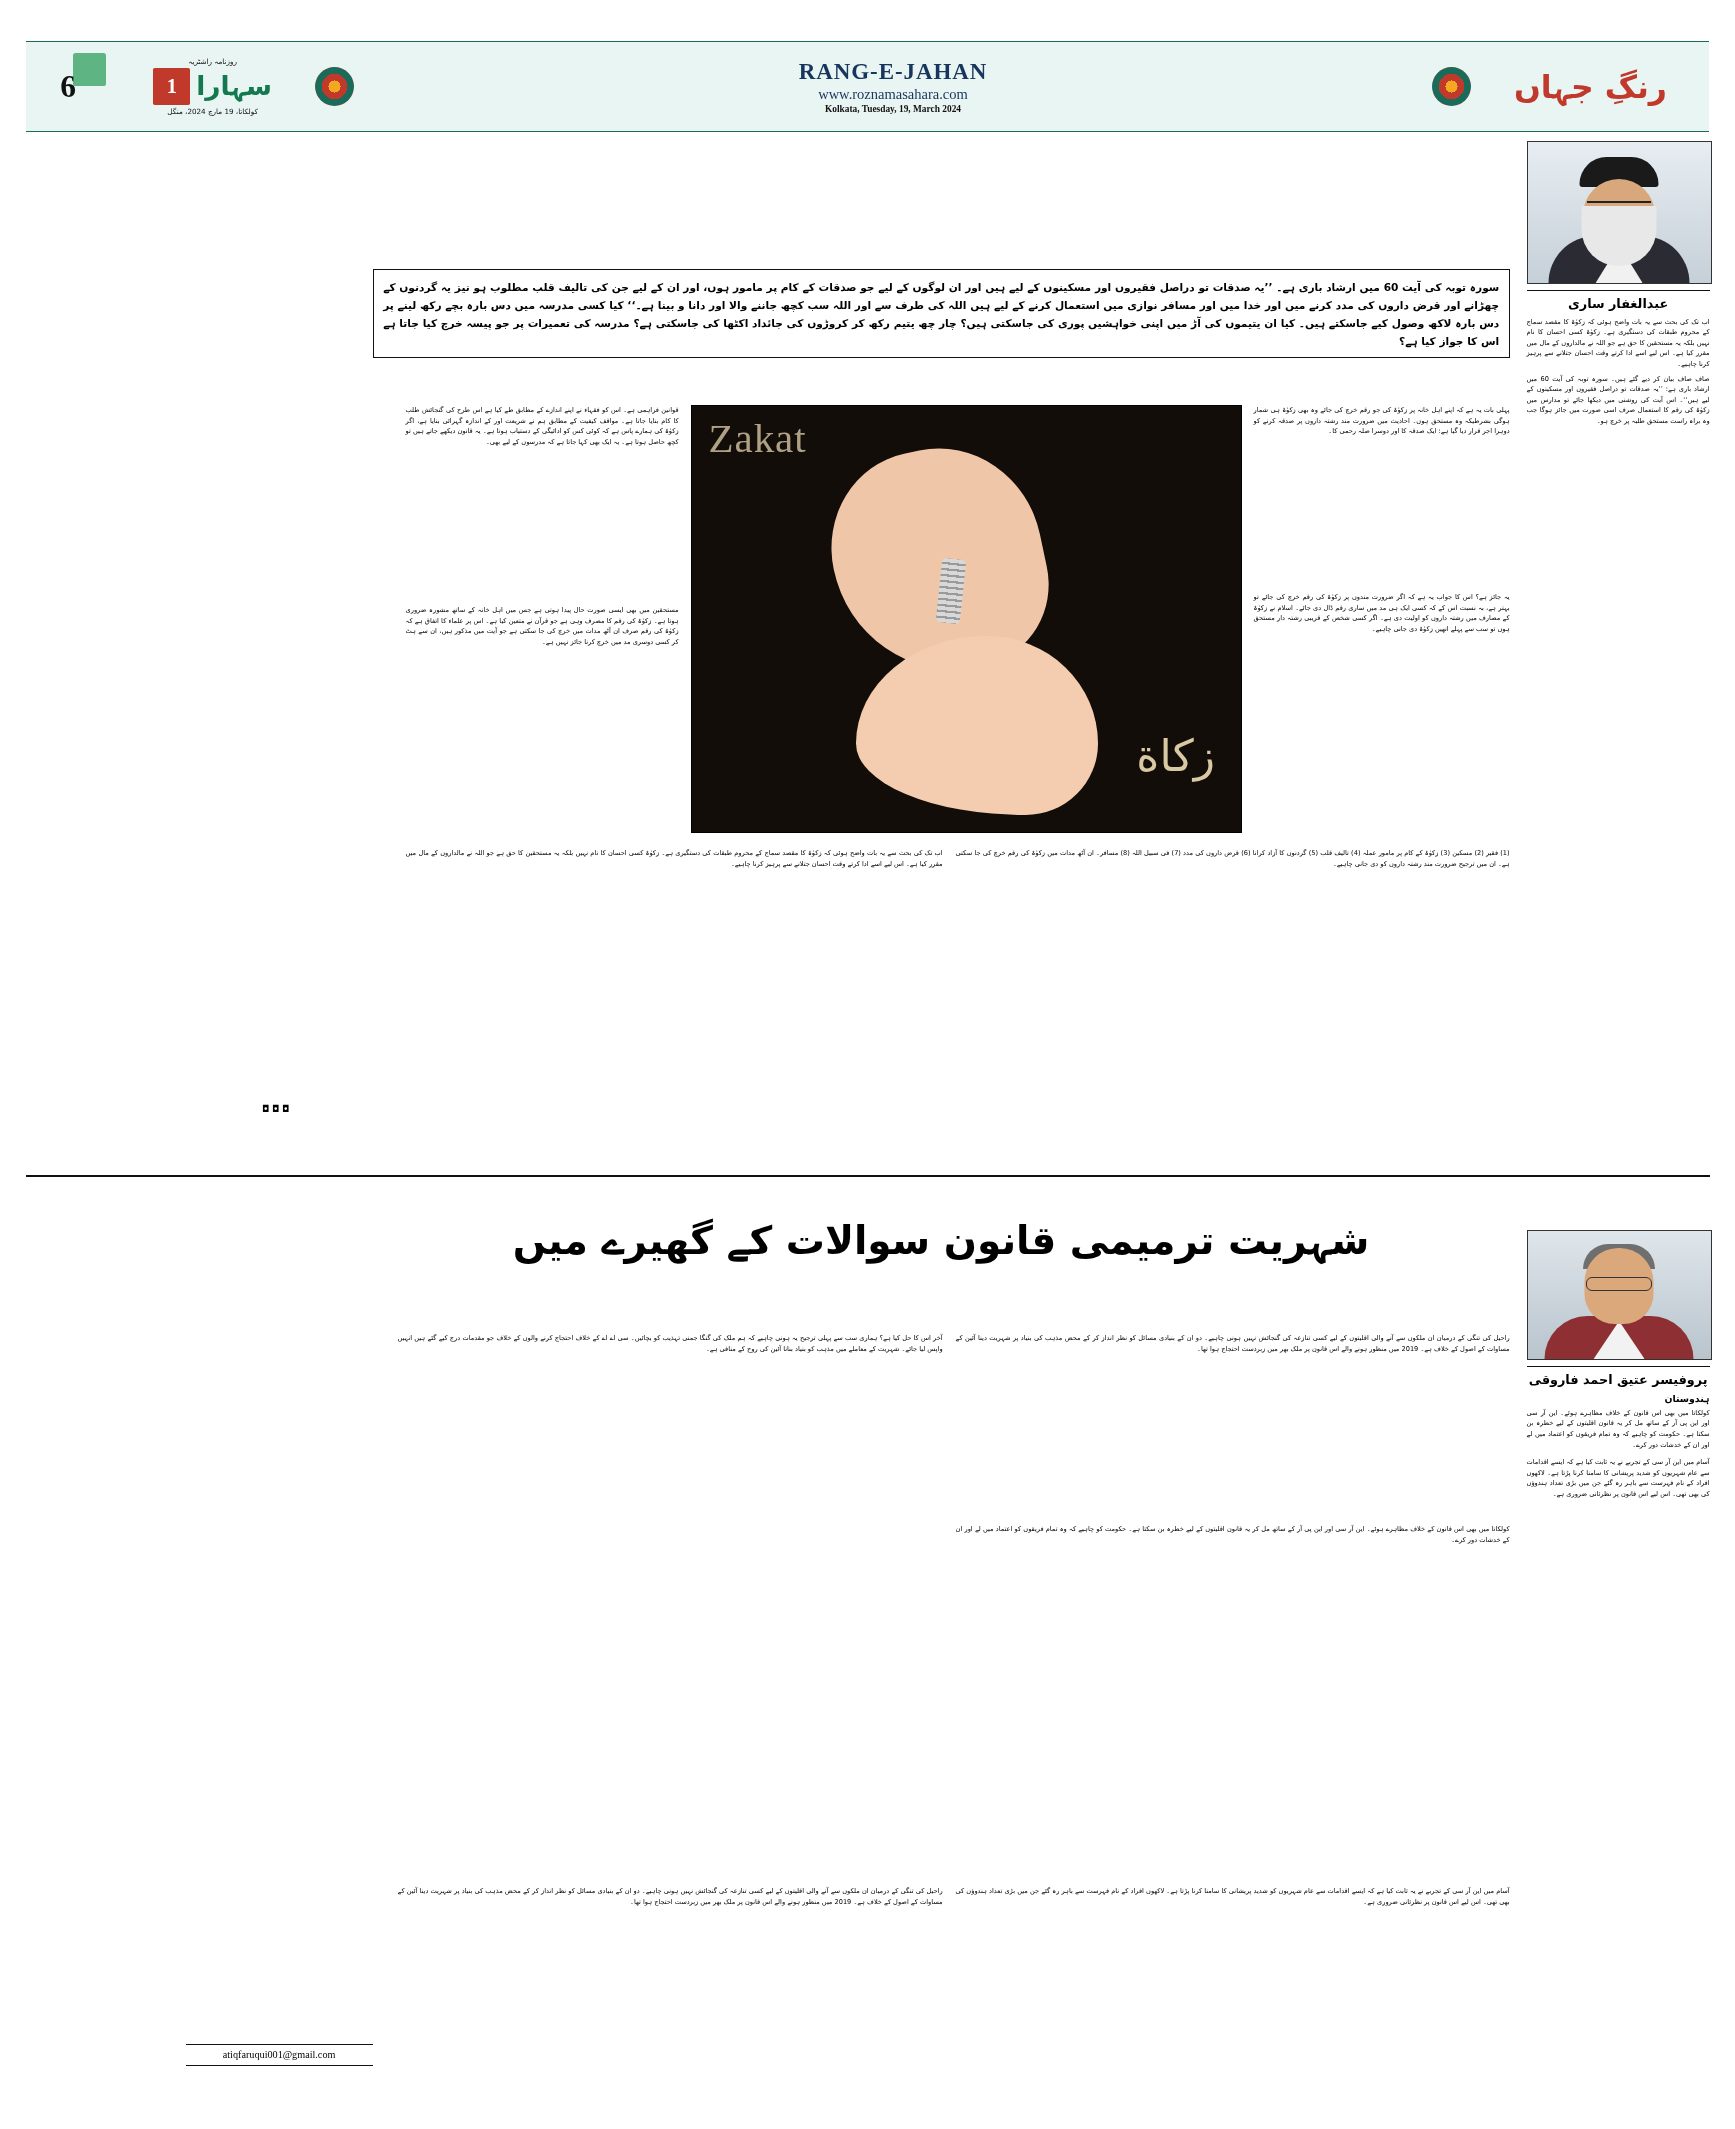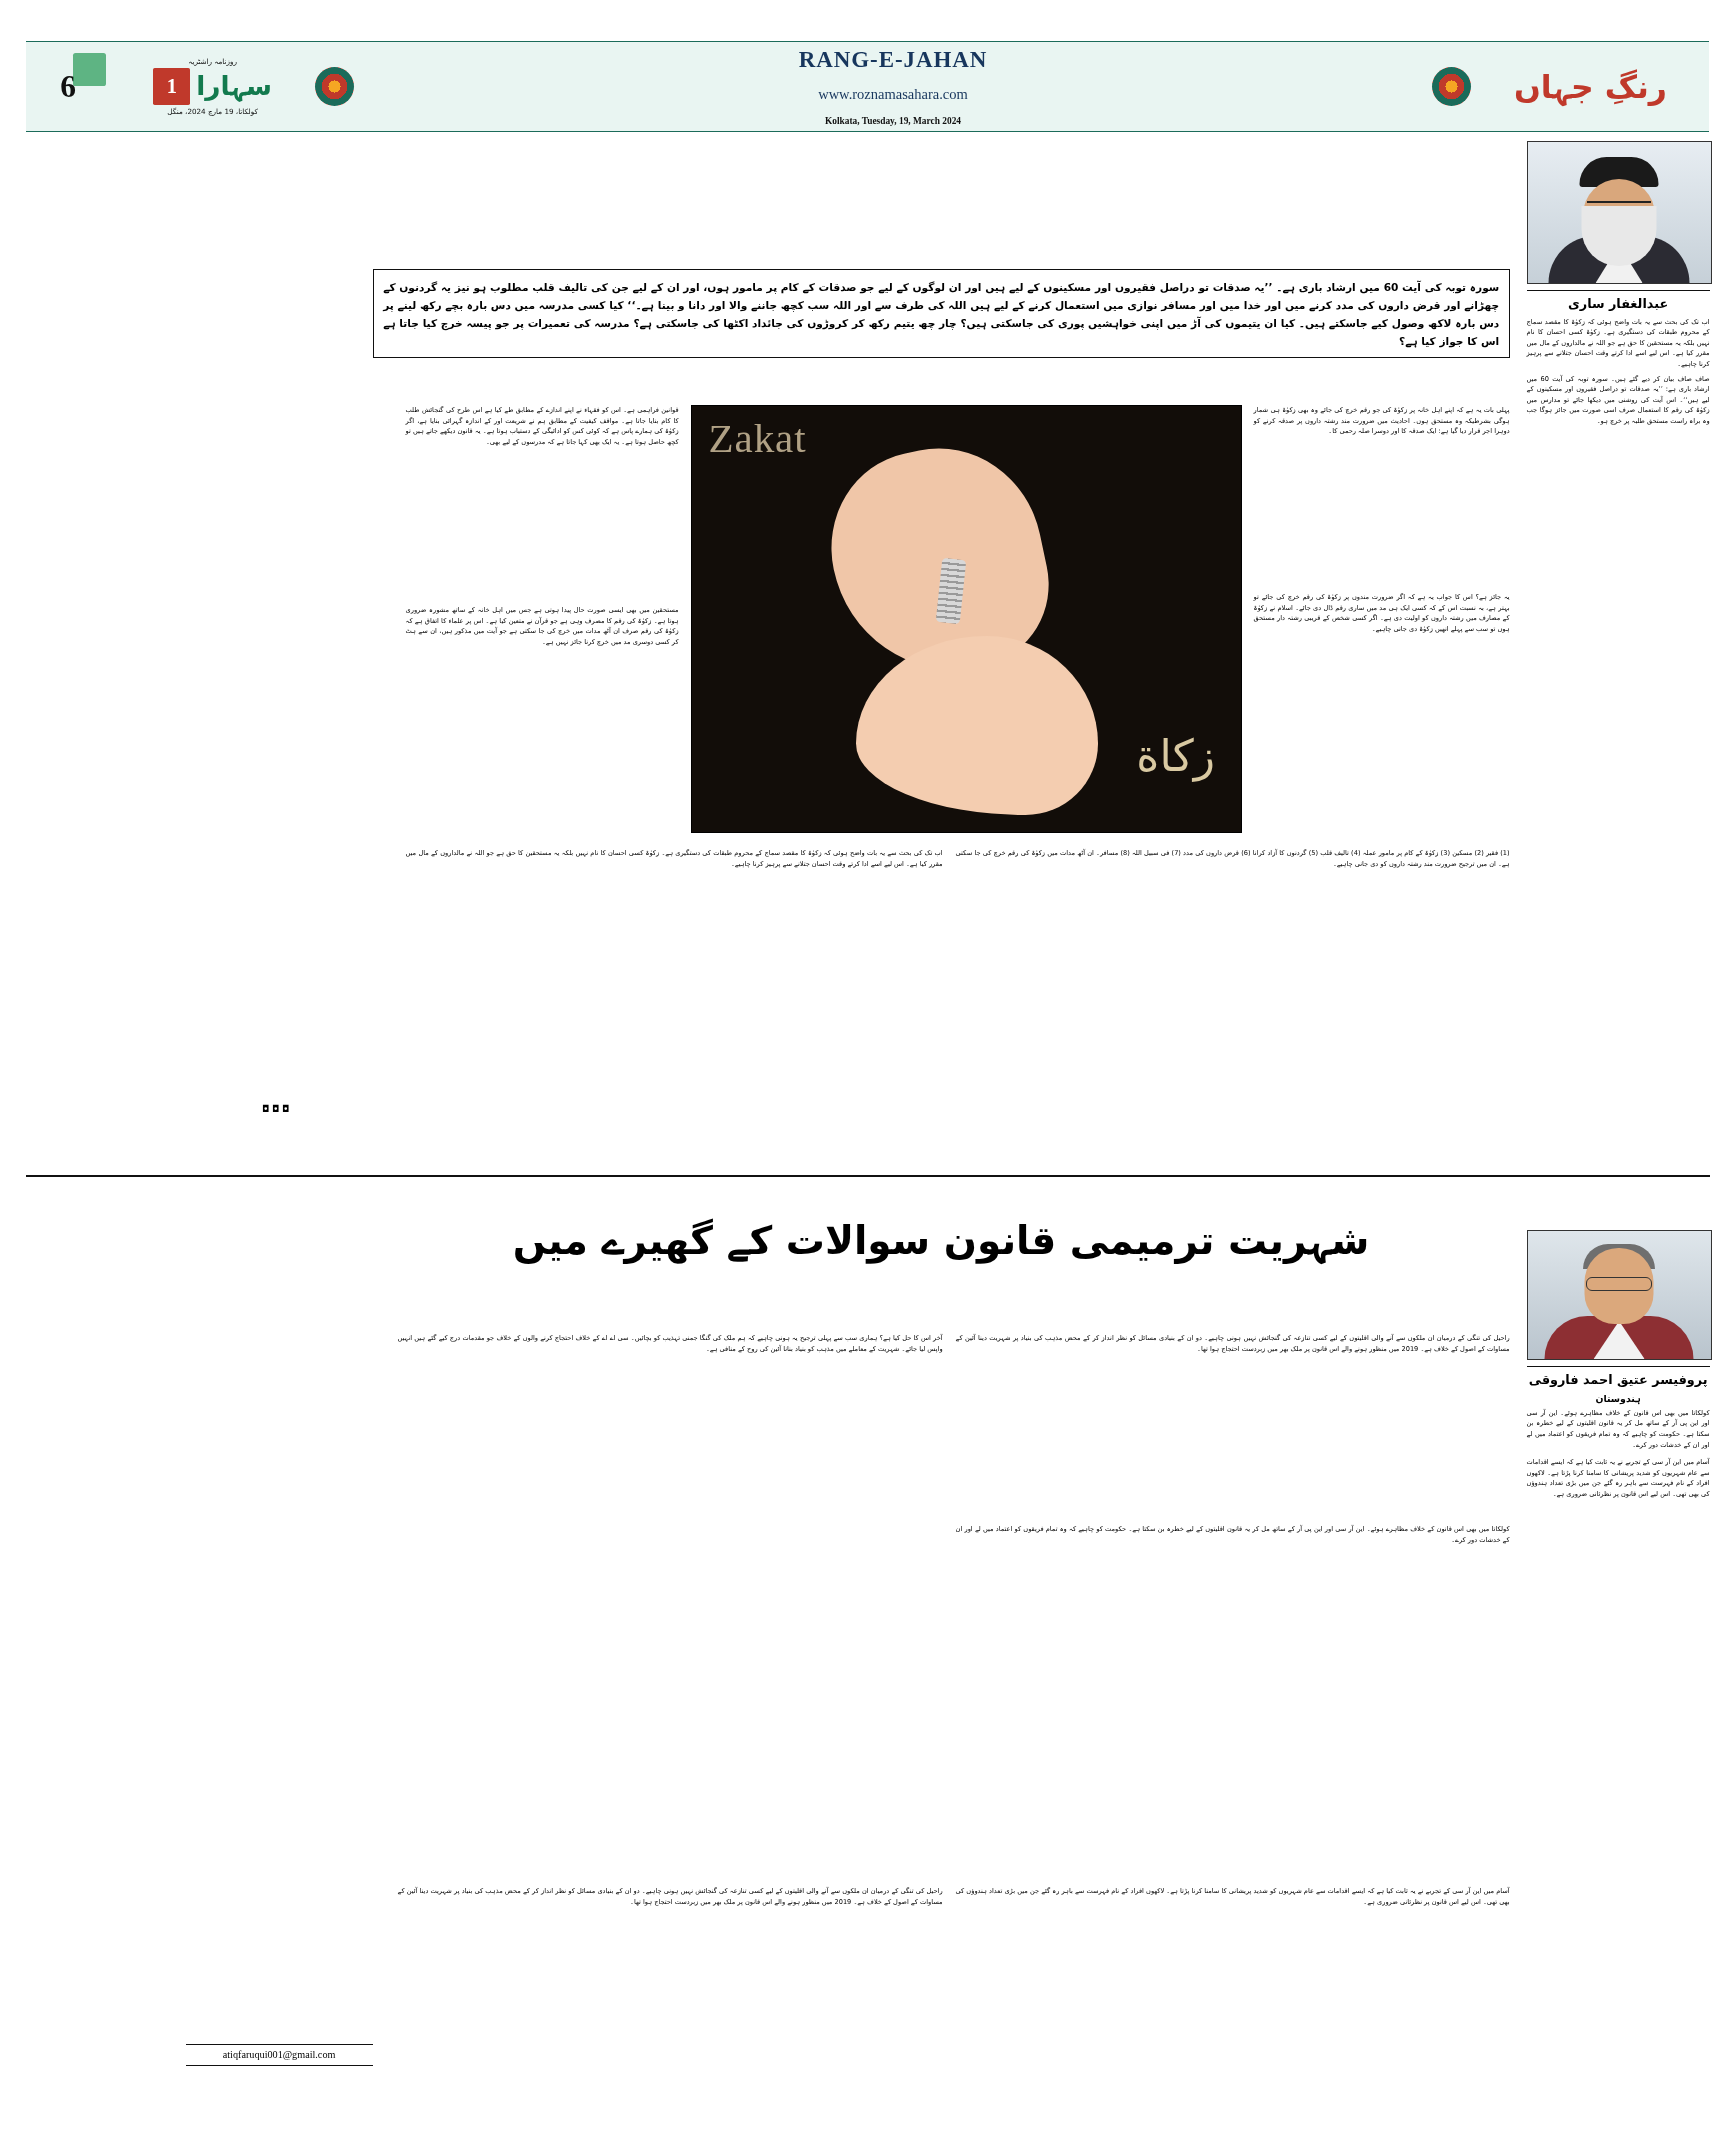--- a/index.html
+++ b/index.html
@@ -80,21 +80,21 @@
     color:#fff;font-size:20.4px;font-weight:bold;
     font-family:"Liberation Serif",serif;
   }
   .mh-center{
     flex:1;
     text-align:center;
     display:flex;
     flex-direction:column;
     align-items:center;
     justify-content:flex-end;
-    gap:13px;
+    gap:1px;
   }
   .mh-center .title{
     font-size:23px;
     font-weight:bold;
     color:#17365d;
     font-family:"Liberation Serif", serif;
     letter-spacing:0.9px;
   }
   .mh-center .site{
     font-size:14.5px;
@@ -336,21 +336,21 @@
       <div class="author-photo2">
         <div class="bg"></div>
           <div class="body"></div>
           <div class="shirt"></div>
         <div class="hair"></div>
           <div class="face"></div>
           <div class="glasses"></div>
       </div>
       <div class="author-rule"></div>
       <div class="author-name">پروفیسر عتیق احمد فاروقی</div>
-      <div style="text-align:center;direction:rtl;font-weight:bold;font-size:9.4px;margin-bottom:4.3px;">ہندوستان</div>
+      <div style="text-align:right;direction:rtl;font-weight:bold;font-size:9.4px;margin-bottom:4.3px;">ہندوستان</div>
       <div class="col-text urdu">کولکاتا میں بھی اس قانون کے خلاف مظاہرے ہوئے۔ این آر سی اور این پی آر کے ساتھ مل کر یہ قانون اقلیتوں کے لیے خطرہ بن سکتا ہے۔ حکومت کو چاہیے کہ وہ تمام فریقوں کو اعتماد میں لے اور ان کے خدشات دور کرے۔</div>
       <div class="col-text urdu" style="margin-top:6.8px;">آسام میں این آر سی کے تجربے نے یہ ثابت کیا ہے کہ ایسے اقدامات سے عام شہریوں کو شدید پریشانی کا سامنا کرنا پڑتا ہے۔ لاکھوں افراد کے نام فہرست سے باہر رہ گئے جن میں بڑی تعداد ہندوؤں کی بھی تھی۔ اس لیے اس قانون پر نظرثانی ضروری ہے۔</div>
     </div>
 
     <div class="headline-1" style="right:200px;top:21px;width:1137px;font-size:39px;line-height:55px;">شہریت ترمیمی قانون سوالات کے گھیرے میں</div>
 
     <div class="col-text urdu" style="position:absolute;right:200px;top:141px;width:554px;">راحیل کی تنگی کے درمیان ان ملکوں سے آنے والی اقلیتوں کے لیے کسی تنازعہ کی گنجائش نہیں ہونی چاہیے۔ دو ان کے بنیادی مسائل کو نظر انداز کر کے محض مذہب کی بنیاد پر شہریت دینا آئین کے مساوات کے اصول کے خلاف ہے۔ 2019 میں منظور ہونے والے اس قانون پر ملک بھر میں زبردست احتجاج ہوا تھا۔</div>
     <div class="col-text urdu" style="position:absolute;right:767px;top:141px;width:545px;">آخر اس کا حل کیا ہے؟ ہماری سب سے پہلی ترجیح یہ ہونی چاہیے کہ ہم ملک کی گنگا جمنی تہذیب کو بچائیں۔ سی اے اے کے خلاف احتجاج کرنے والوں کے خلاف جو مقدمات درج کیے گئے ہیں انہیں واپس لیا جائے۔ شہریت کے معاملے میں مذہب کو بنیاد بنانا آئین کی روح کے منافی ہے۔</div>
 
 

